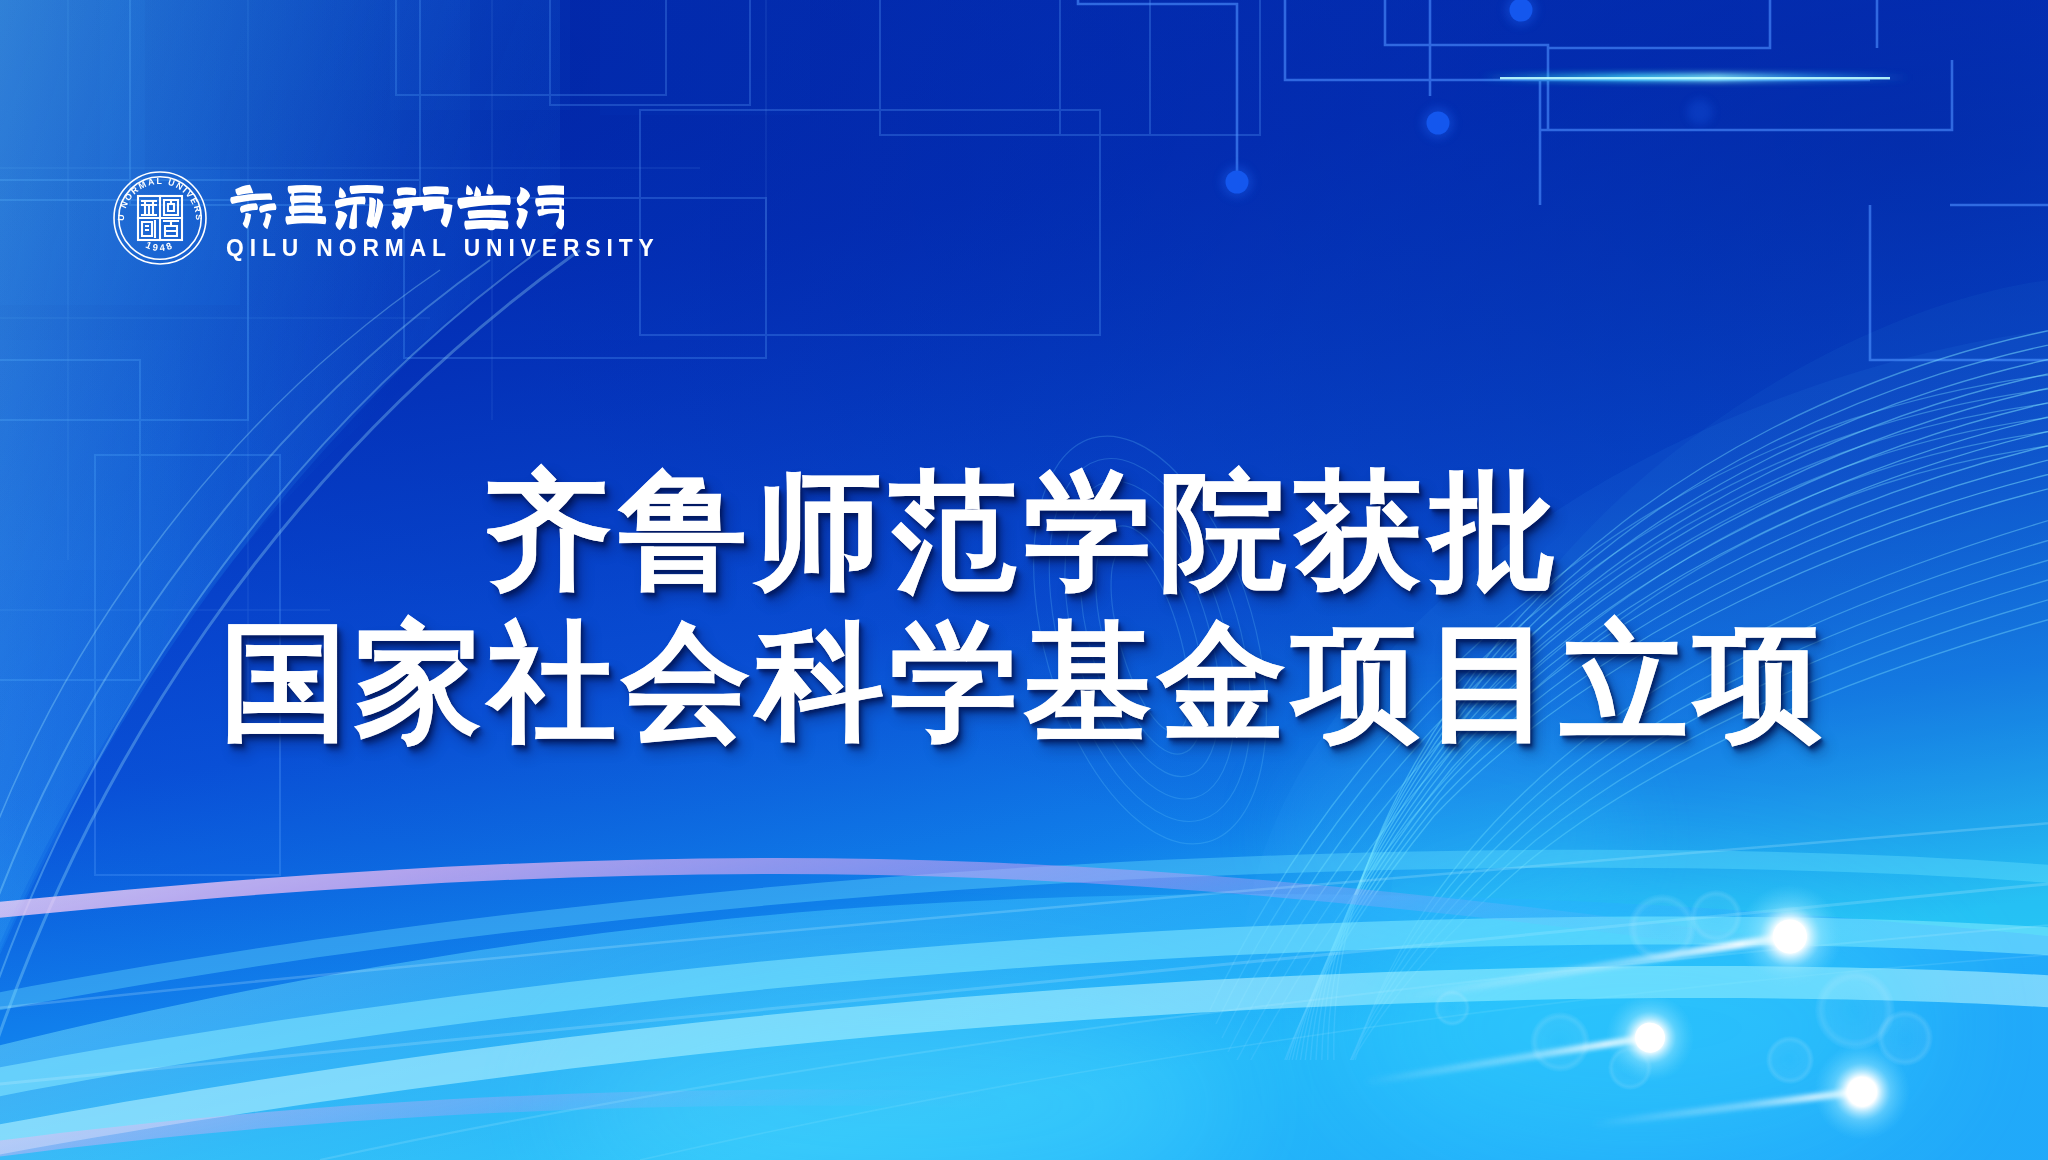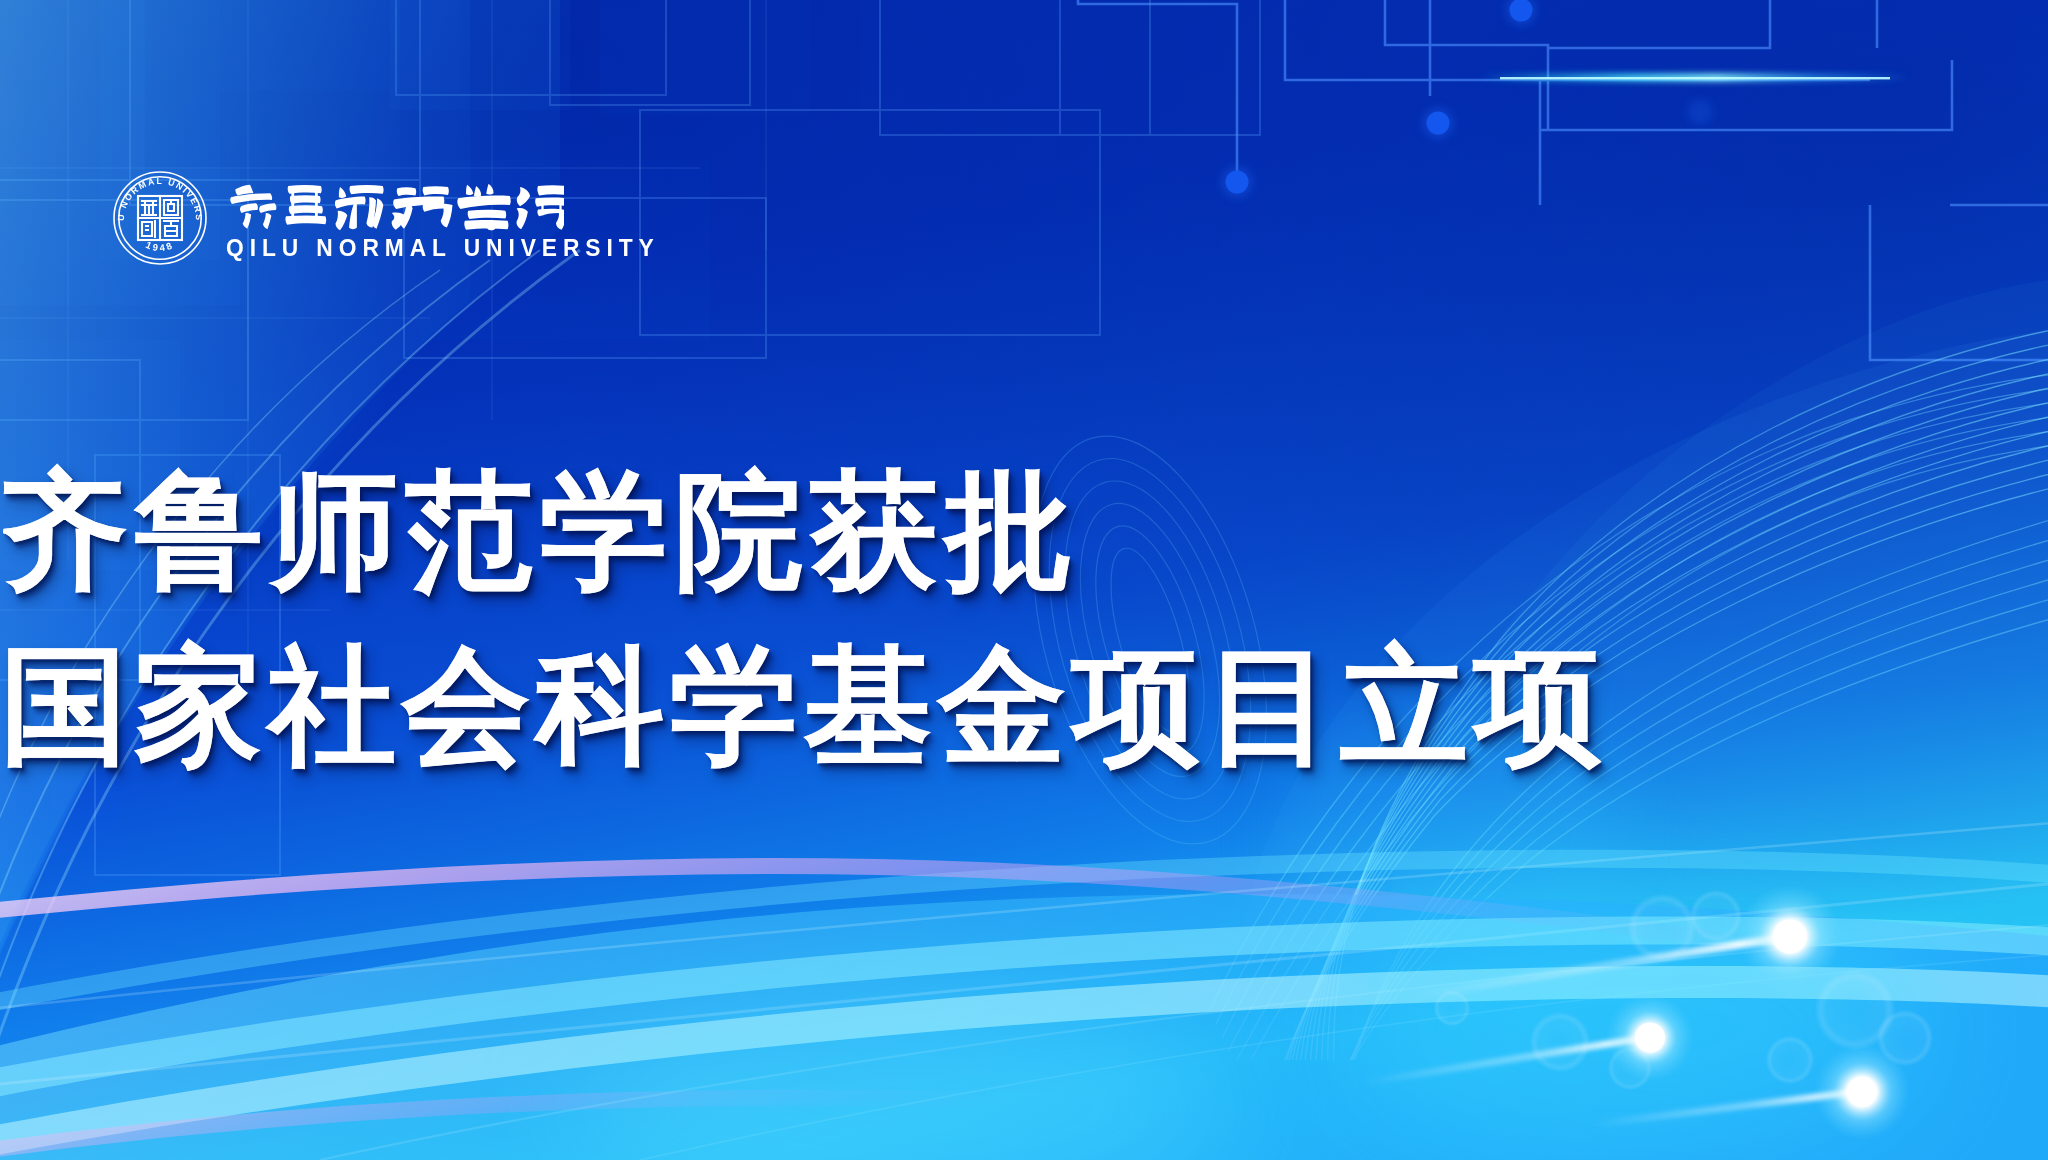--- a/index.html
+++ b/index.html
@@ -69,39 +69,38 @@
     transform-origin: left center;
   }
 
   
   .title-block {
     position: absolute;
     left: 0;
     right: 0;
     top: 455px;
     z-index: 50;
-    text-align: left;
+    text-align: center;
   }
   .title-line {
     font-family: "DejaVu Serif", "Liberation Serif", serif;
     font-weight: 700;
     color: #ffffff;
     font-size: 128px;
     line-height: 1.18;
     letter-spacing: 7px;
     white-space: nowrap;
     text-shadow:
        4px 6px 5px rgba(0, 16, 72, 0.55),
        2px 3px 2px rgba(0, 20, 86, 0.45),
        7px 10px 14px rgba(0, 12, 60, 0.30);
     -webkit-text-stroke: 0.4px rgba(255,255,255,0.85);
   }
   .title-line.l2 {
     letter-spacing: 6px;
-    margin-top: 24px;
   }
 </style>
 </head>
 <body>
 
 <div class="stage">
 
   <div class="layer">
     <svg viewBox="0 0 2048 1160" preserveAspectRatio="none">
       <defs>

